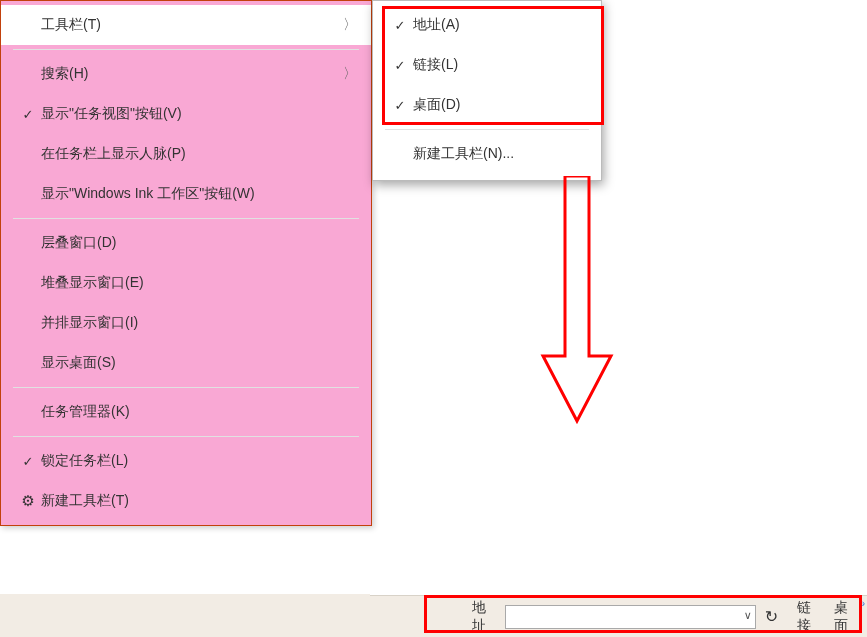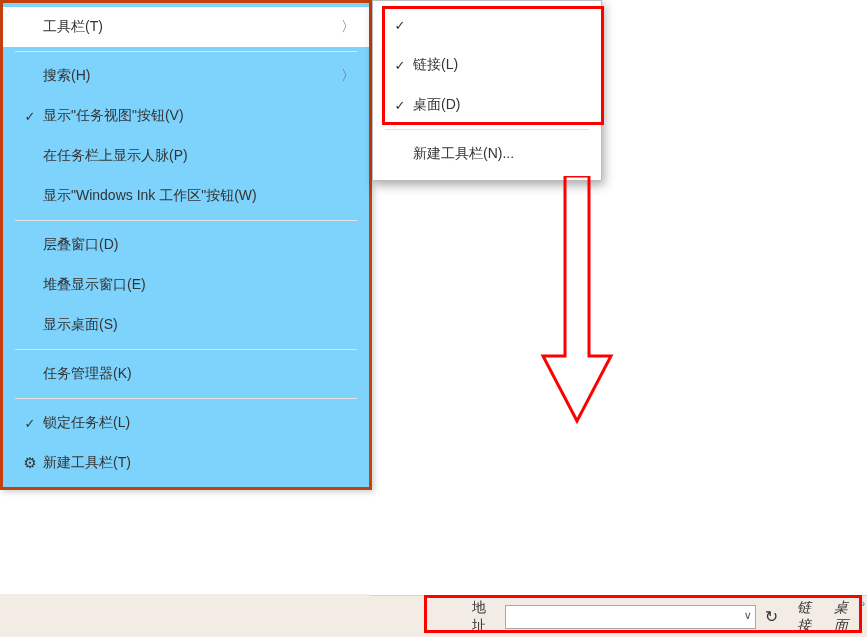--- a/index.html
+++ b/index.html
@@ -12,22 +12,22 @@
       position: relative;
       overflow: hidden;
     }
 
     
     .context-menu {
       position: absolute;
       left: 0;
       top: 0;
       width: 372px;
-      background: #7dd3fc;
-      border: 3px solid #c2410c;
+      background: #f9a8d4;
+      border: 1px solid #c2410c;
       box-shadow: 2px 2px 6px rgba(0,0,0,0.2);
       padding: 4px 0;
     }
     .menu-item {
       display: flex;
       align-items: center;
       height: 40px;
       padding: 0 14px 0 14px;
       cursor: default;
       position: relative;
@@ -162,21 +162,20 @@
       margin-left: 4px;
       font-size: 16px;
       color: #333;
     }
     .tb-links {
       margin-left: 14px;
       display: flex;
       gap: 10px;
       color: #333;
       font-size: 14px;
-      font-style: italic;
     }
     .tb-overflow {
       position: absolute;
       right: 2px;
       top: 2px;
       color: #2a6fd6;
       font-size: 10px;
     }
     .left-bg {
       position: absolute;
@@ -222,20 +221,24 @@
   <div class="menu-item">
     <span class="menu-check"></span>
     <span class="menu-label">层叠窗口(D)</span>
   </div>
   <div class="menu-item">
     <span class="menu-check"></span>
     <span class="menu-label">堆叠显示窗口(E)</span>
   </div>
   <div class="menu-item">
     <span class="menu-check"></span>
+    <span class="menu-label">并排显示窗口(I)</span>
+  </div>
+  <div class="menu-item">
+    <span class="menu-check"></span>
     <span class="menu-label">显示桌面(S)</span>
   </div>
   <div class="menu-sep"></div>
 
   <div class="menu-item">
     <span class="menu-check"></span>
     <span class="menu-label">任务管理器(K)</span>
   </div>
   <div class="menu-sep"></div>
 
@@ -245,20 +248,21 @@
   </div>
   <div class="menu-item">
     <span class="menu-gear">⚙</span>
     <span class="menu-label">新建工具栏(T)</span>
   </div>
 </div>
 
 <div class="submenu">
   <div class="sub-item">
     <span class="sub-check">✓</span>
+    <span class="sub-label">地址(A)</span>
   </div>
   <div class="sub-item">
     <span class="sub-check">✓</span>
     <span class="sub-label">链接(L)</span>
   </div>
   <div class="sub-item">
     <span class="sub-check">✓</span>
     <span class="sub-label">桌面(D)</span>
   </div>
   <div class="sub-sep"></div>

